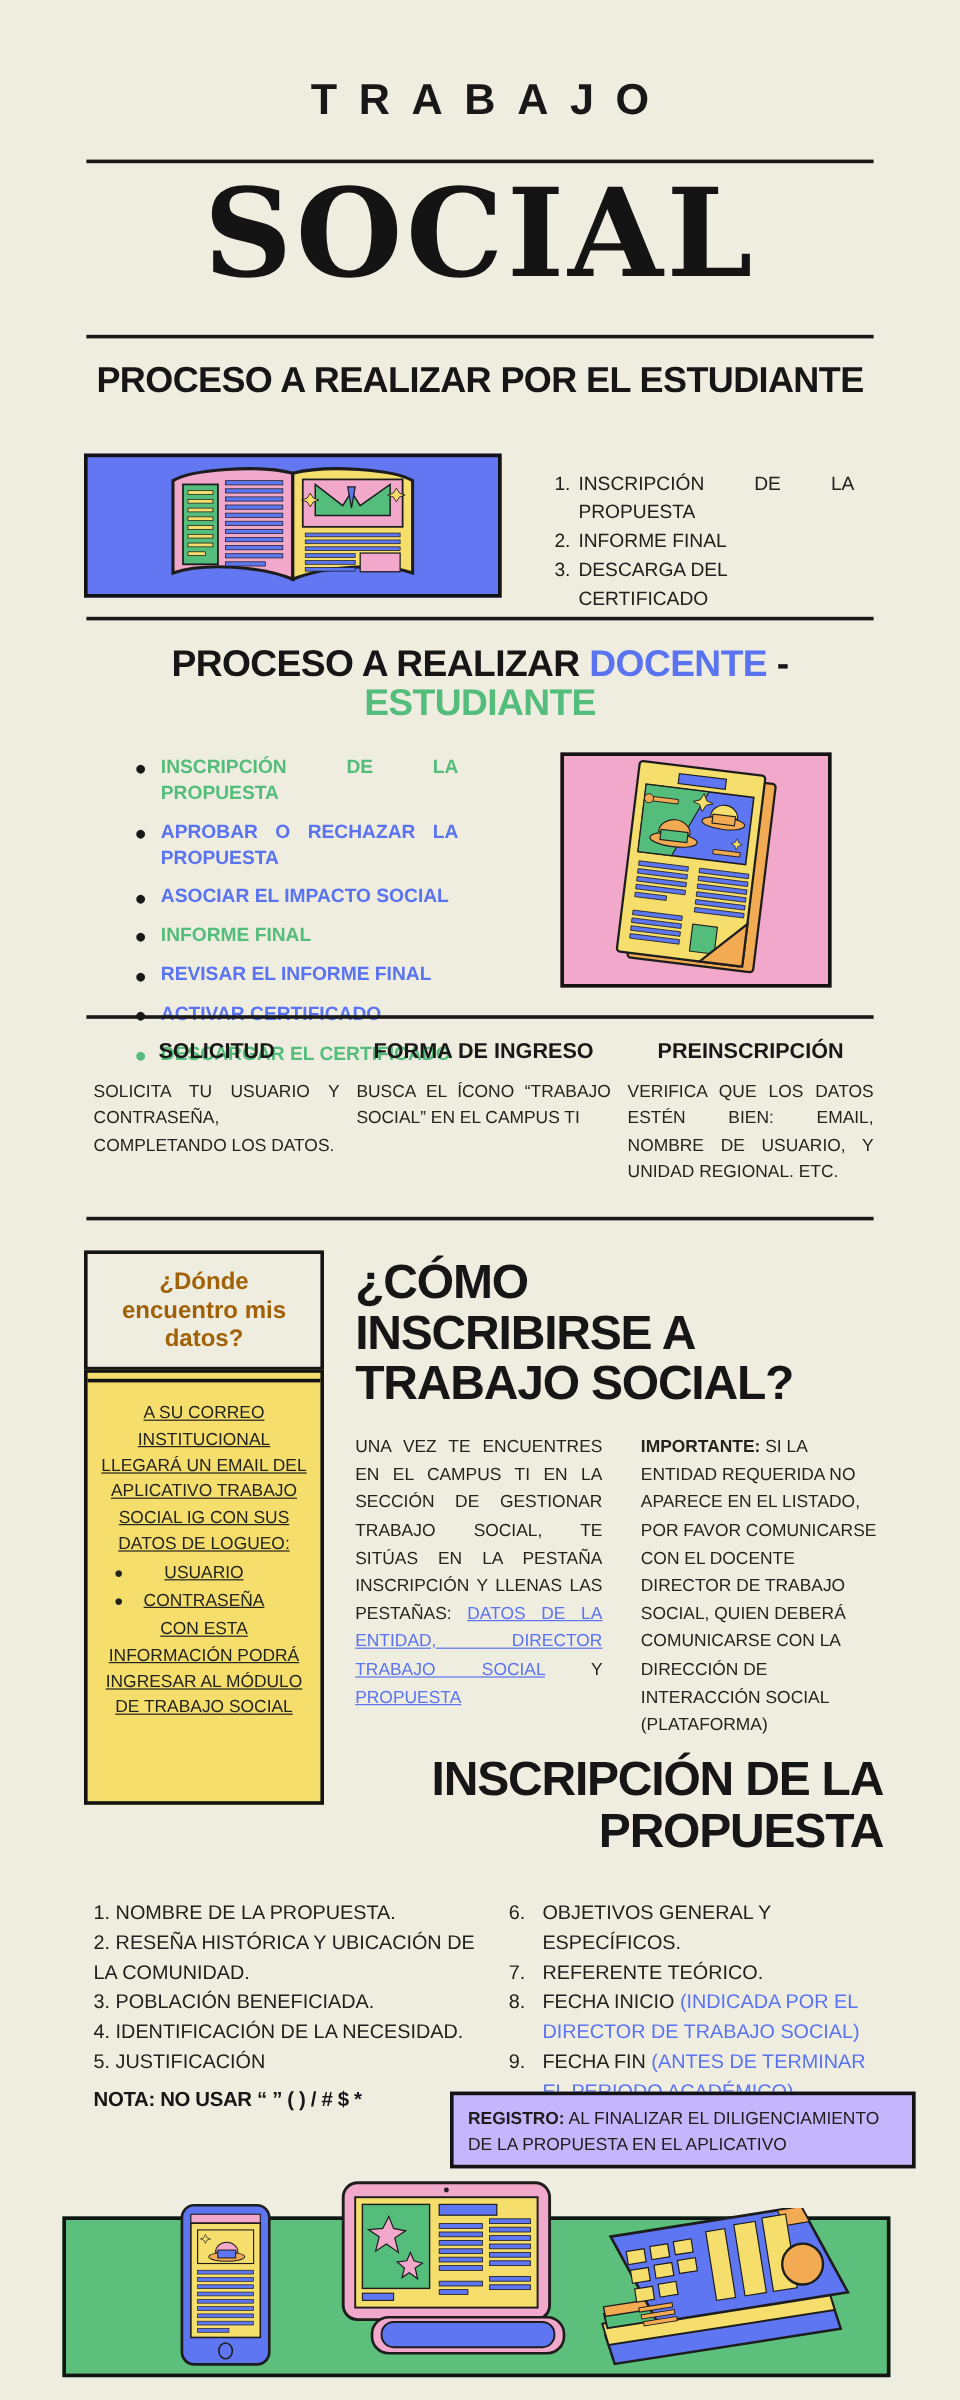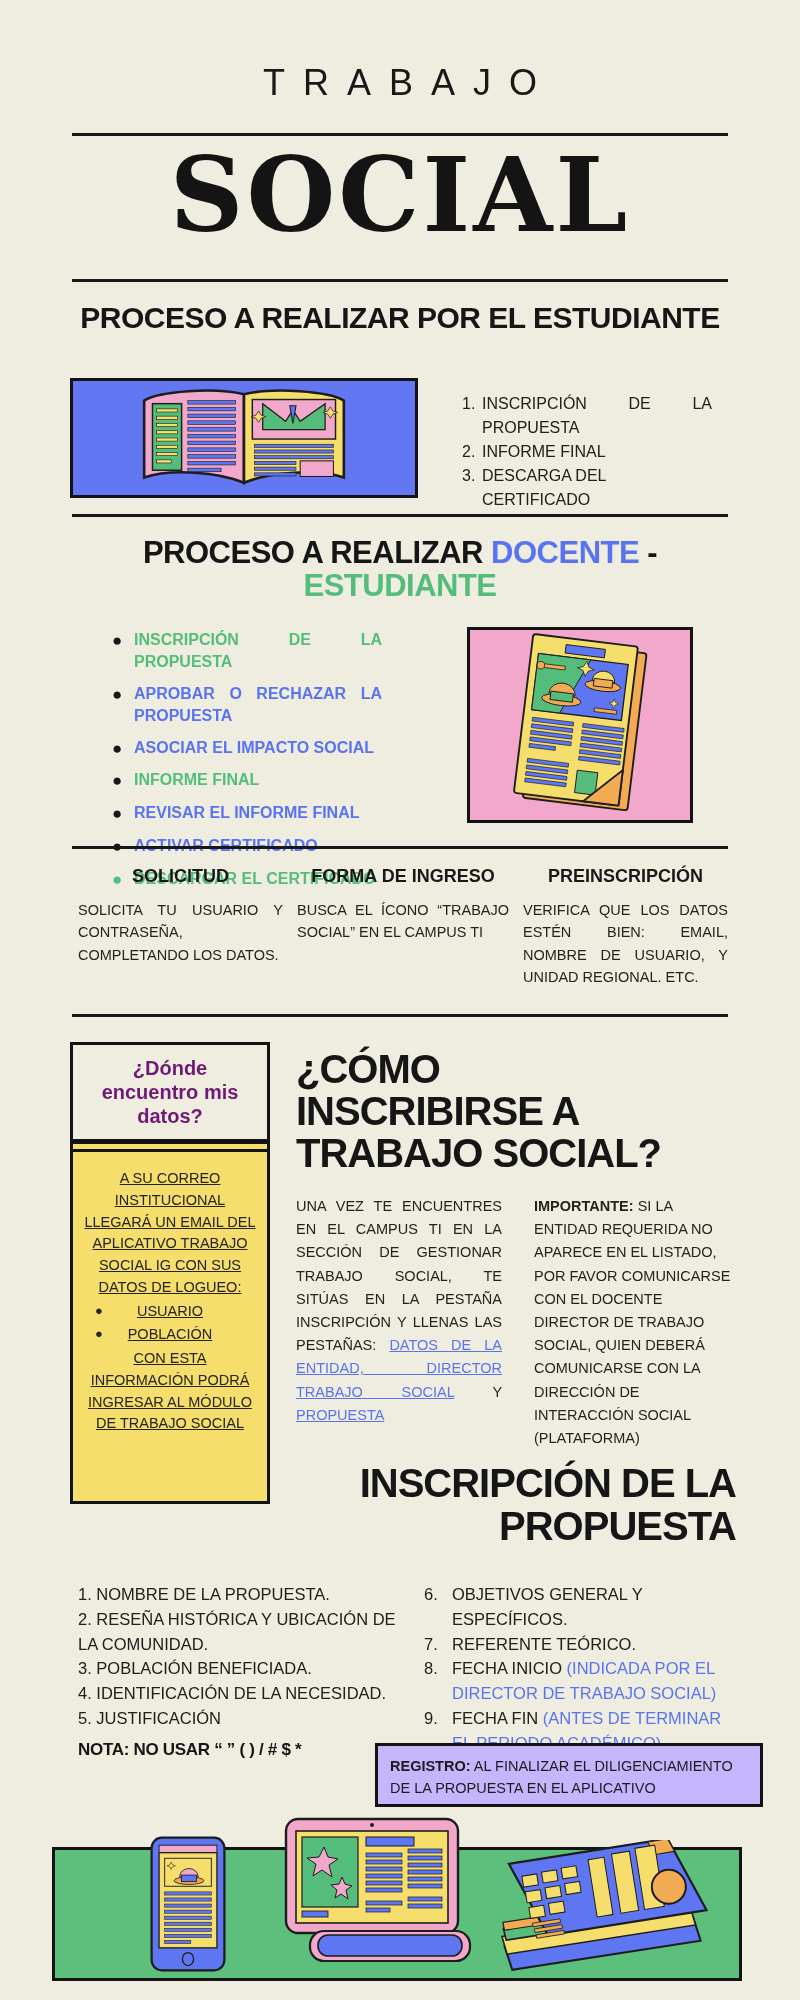--- a/index.html
+++ b/index.html
@@ -8,21 +8,21 @@
     position:relative; width:800px; height:2000px; margin:0 auto;
     background:#efede0; overflow:hidden;
     font-family:"Liberation Sans", sans-serif; color:#1a1a1a;
   }
   .abs { position:absolute; }
   .rule { position:absolute; left:72px; width:656px; height:3px; background:#181818; }
 
   
   .title-top {
     top:62px; left:0; width:100%; text-align:center;
-    font-size:36px; font-weight:400; letter-spacing:18px; text-indent:18px;
+    font-size:36px; font-weight:700; letter-spacing:18px; text-indent:18px;
     color:#181818;
   }
   .title-main {
     top:144px; left:0; width:100%; text-align:center;
     font-family:"DejaVu Serif", serif; font-weight:bold;
     font-size:102px; line-height:1; letter-spacing:3px; color:#141414;
   }
 
   
   .display { font-weight:bold; letter-spacing:-0.5px; color:#161616; }
@@ -59,21 +59,21 @@
   
   .cols3 { left:78px; top:866px; width:650px; display:grid; grid-template-columns:205px 212px 205px; column-gap:14px; }
   .cols3 h3 { text-align:center; font-size:18px; font-weight:bold; letter-spacing:0; margin-bottom:12px; color:#181818; }
   .cols3 p  { font-size:14.5px; line-height:1.55; text-align:justify; color:#24241f; }
 
   
   .donde { left:70px; top:1042px; width:200px; }
   .donde-head {
     background:#efede0; border:3px solid #131313;
     padding:11px 22px; text-align:center;
-    font-size:20px; font-weight:bold; line-height:1.2; color:#701a75;
+    font-size:20px; font-weight:bold; line-height:1.2; color:#a16207;
   }
   .donde-body {
     margin-top:-1px; border:3px solid #131313; background:#f6de6d; height:363px;
   }
   .donde-strip { height:8px; border-bottom:3px solid #131313; }
   .donde-content { padding:16px 10px; font-size:14.5px; line-height:1.5; text-align:center; color:#24241f;text-decoration:underline; }
   .d-bullet { position:relative; margin:2px 0; }
   .d-dot { position:absolute; left:12px; top:0; font-size:13px; }
 
   
@@ -305,21 +305,21 @@
     <div class="donde-body">
       <div class="donde-strip"></div>
       <div class="donde-content">
         <p>A SU CORREO INSTITUCIONAL LLEGARÁ UN EMAIL DEL APLICATIVO TRABAJO SOCIAL IG CON SUS DATOS DE LOGUEO:</p>
         <div class="d-bullet">
           <span class="d-dot">●</span>
           <span>USUARIO</span>
         </div>
         <div class="d-bullet">
           <span class="d-dot">●</span>
-          <span>POBLACIÓN</span>
+          <span>CONTRASEÑA</span>
         </div>
         <p>CON ESTA INFORMACIÓN PODRÁ INGRESAR AL MÓDULO DE TRABAJO SOCIAL</p>
       </div>
     </div>
   </div>
 
   <div class="abs como-cols">
     <p class="just"><span>UNA VEZ TE ENCUENTRES EN EL CAMPUS TI EN LA SECCIÓN DE GESTIONAR TRABAJO SOCIAL, TE SITÚAS EN LA PESTAÑA INSCRIPCIÓN Y LLENAS LAS PESTAÑAS:</span> <a class="lnk">DATOS DE LA ENTIDAD, DIRECTOR TRABAJO SOCIAL</a> <span>Y</span> <a class="lnk">PROPUESTA</a></p>
     <p><span class="b">IMPORTANTE:</span> <span>SI LA ENTIDAD REQUERIDA NO APARECE EN EL LISTADO, POR FAVOR COMUNICARSE CON EL DOCENTE DIRECTOR DE TRABAJO SOCIAL, QUIEN DEBERÁ COMUNICARSE CON LA DIRECCIÓN DE INTERACCIÓN SOCIAL (PLATAFORMA)</span></p>
   </div>

